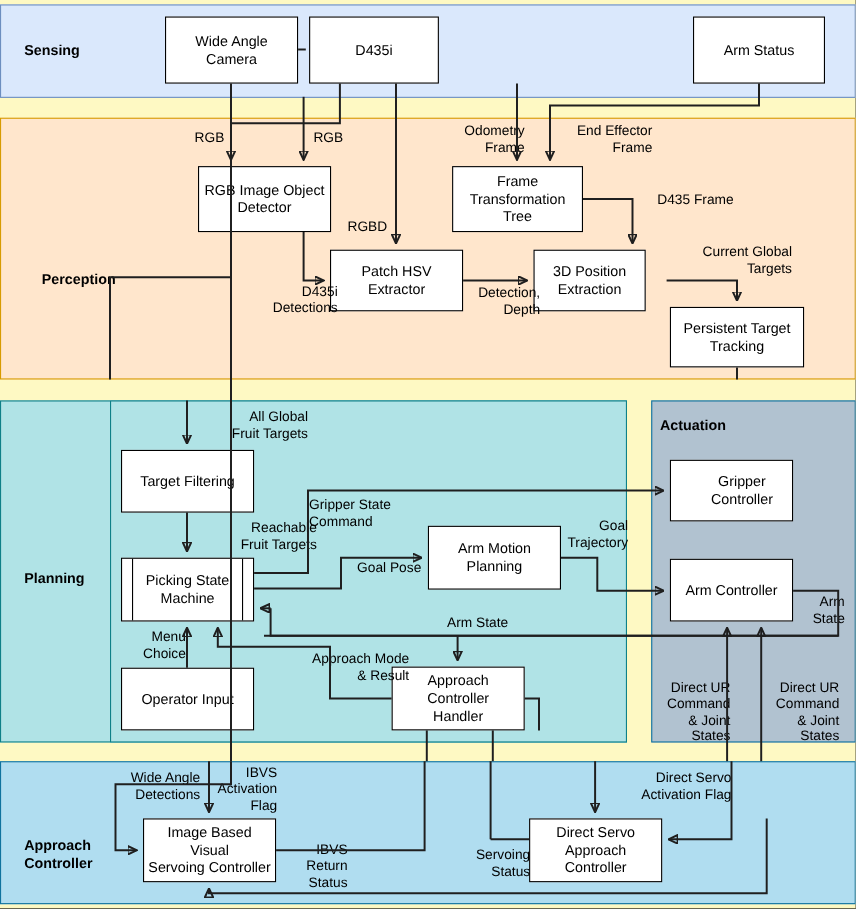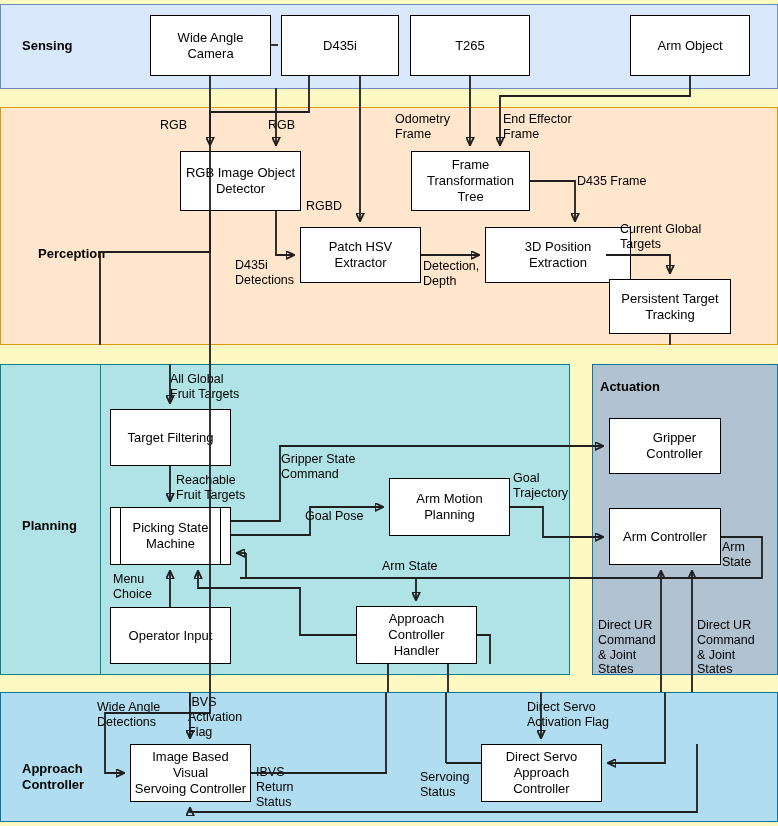--- a/index.html
+++ b/index.html
@@ -6,47 +6,46 @@
   body{font-family:"Liberation Sans",sans-serif;}
   #canvas{position:relative;width:778px;height:826px;background:#fef9c3;overflow:hidden;}
   .band{position:absolute;box-sizing:border-box;}
   .band-label{position:absolute;font-weight:bold;font-size:13px;color:#000;white-space:pre-line;line-height:1.25;}
   .node{position:absolute;box-sizing:border-box;background:#fff;border:1.6px solid #000;
         display:flex;align-items:center;justify-content:center;text-align:center;
         font-size:13px;color:#000;line-height:1.22;white-space:pre-line;padding:2px;}
   .node.sub::before,.node.sub::after{content:"";position:absolute;top:0;bottom:0;width:0;border-left:1.6px solid #000;}
   .node.sub::before{left:9px;}
   .node.sub::after{right:9px;}
-  .edgelabel{position:absolute;font-size:12.5px;color:#000;text-align:left;white-space:pre-line;line-height:1.18;}
+  .edgelabel{position:absolute;font-size:12.5px;color:#000;text-align:right;white-space:pre-line;line-height:1.18;}
   .edgelabel.left{text-align:left;}
   svg.wires{position:absolute;left:0;top:0;width:778px;height:826px;overflow:visible;pointer-events:none;}
   svg.wires path,svg.wires line{fill:none;stroke:#1f1f1f;stroke-width:1.8;}
 </style>
 </head>
 <body>
 
 <div id="canvas">
 
   <div class="band" style="left:0;top:4px;width:778px;height:85px;background:#dae8fc;border:1.5px solid #6c8ebf;"></div>
   <div class="band-label" style="left:22px;top:38px;">Sensing</div>
 
   <div class="node" style="left:150px;top:15px;width:121px;height:61px;">Wide Angle Camera</div>
   <div class="node" style="left:281px;top:15px;width:118px;height:61px;">D435i</div>
-  <div class="node" style="left:410px;top:15px;width:120px;height:61px;">T265</div>
-  <div class="node" style="left:630px;top:15px;width:120px;height:61px;">Arm Object</div>
+  <div class="node" style="left:630px;top:15px;width:120px;height:61px;">Arm Status</div>
 
   <div class="band" style="left:0;top:107px;width:778px;height:238px;background:#ffe6cc;border:1.5px solid #d79b00;"></div>
   <div class="band-label" style="left:18px;top:246px;padding-left:20px;">Perception</div>
 
   <div class="node" style="left:180px;top:151px;width:121px;height:60px;">RGB Image Object
 Detector</div>
   <div class="node" style="left:411px;top:151px;width:119px;height:60px;">Frame
 Transformation Tree</div>
   <div class="node" style="left:300px;top:227px;width:121px;height:56px;">Patch HSV Extractor</div>
-  <div class="node" style="left:485px;top:227px;width:146px;height:56px;">3D Position
+  <div class="node" style="left:485px;top:227px;width:102px;height:56px;">3D Position
 Extraction</div>
   <div class="node" style="left:609px;top:279px;width:122px;height:55px;">Persistent Target
 Tracking</div>
 
   <div class="edgelabel" style="left:160px;top:118px;width:44px;">RGB</div>
   <div class="edgelabel" style="left:268px;top:118px;width:44px;">RGB</div>
   <div class="edgelabel" style="left:306px;top:199px;width:46px;">RGBD</div>
   <div class="edgelabel" style="left:395px;top:112px;width:82px;">Odometry
 Frame</div>
   <div class="edgelabel" style="left:503px;top:112px;width:90px;">End Effector
@@ -83,20 +82,22 @@
   <div class="edgelabel left" style="left:281px;top:452px;width:116px;">Gripper State
 Command</div>
   <div class="edgelabel" style="left:305px;top:509px;width:78px;">Goal Pose</div>
   <div class="edgelabel" style="left:513px;top:471px;width:58px;">Goal
 Trajectory</div>
   <div class="edgelabel" style="left:382px;top:559px;width:80px;">Arm State</div>
   <div class="edgelabel" style="left:722px;top:540px;width:46px;">Arm
 State</div>
   <div class="edgelabel" style="left:113px;top:572px;width:56px;">Menu
 Choice</div>
+  <div class="edgelabel" style="left:254px;top:592px;width:118px;">Approach Mode
+&amp; Result</div>
   <div class="edgelabel" style="left:598px;top:618px;width:66px;">Direct UR
 Command
 &amp; Joint
 States</div>
   <div class="edgelabel" style="left:697px;top:618px;width:66px;">Direct UR
 Command
 &amp; Joint
 States</div>
 
   <div class="band" style="left:0;top:692px;width:778px;height:130px;background:#b0ddf0;border:1.5px solid #10739e;"></div>

